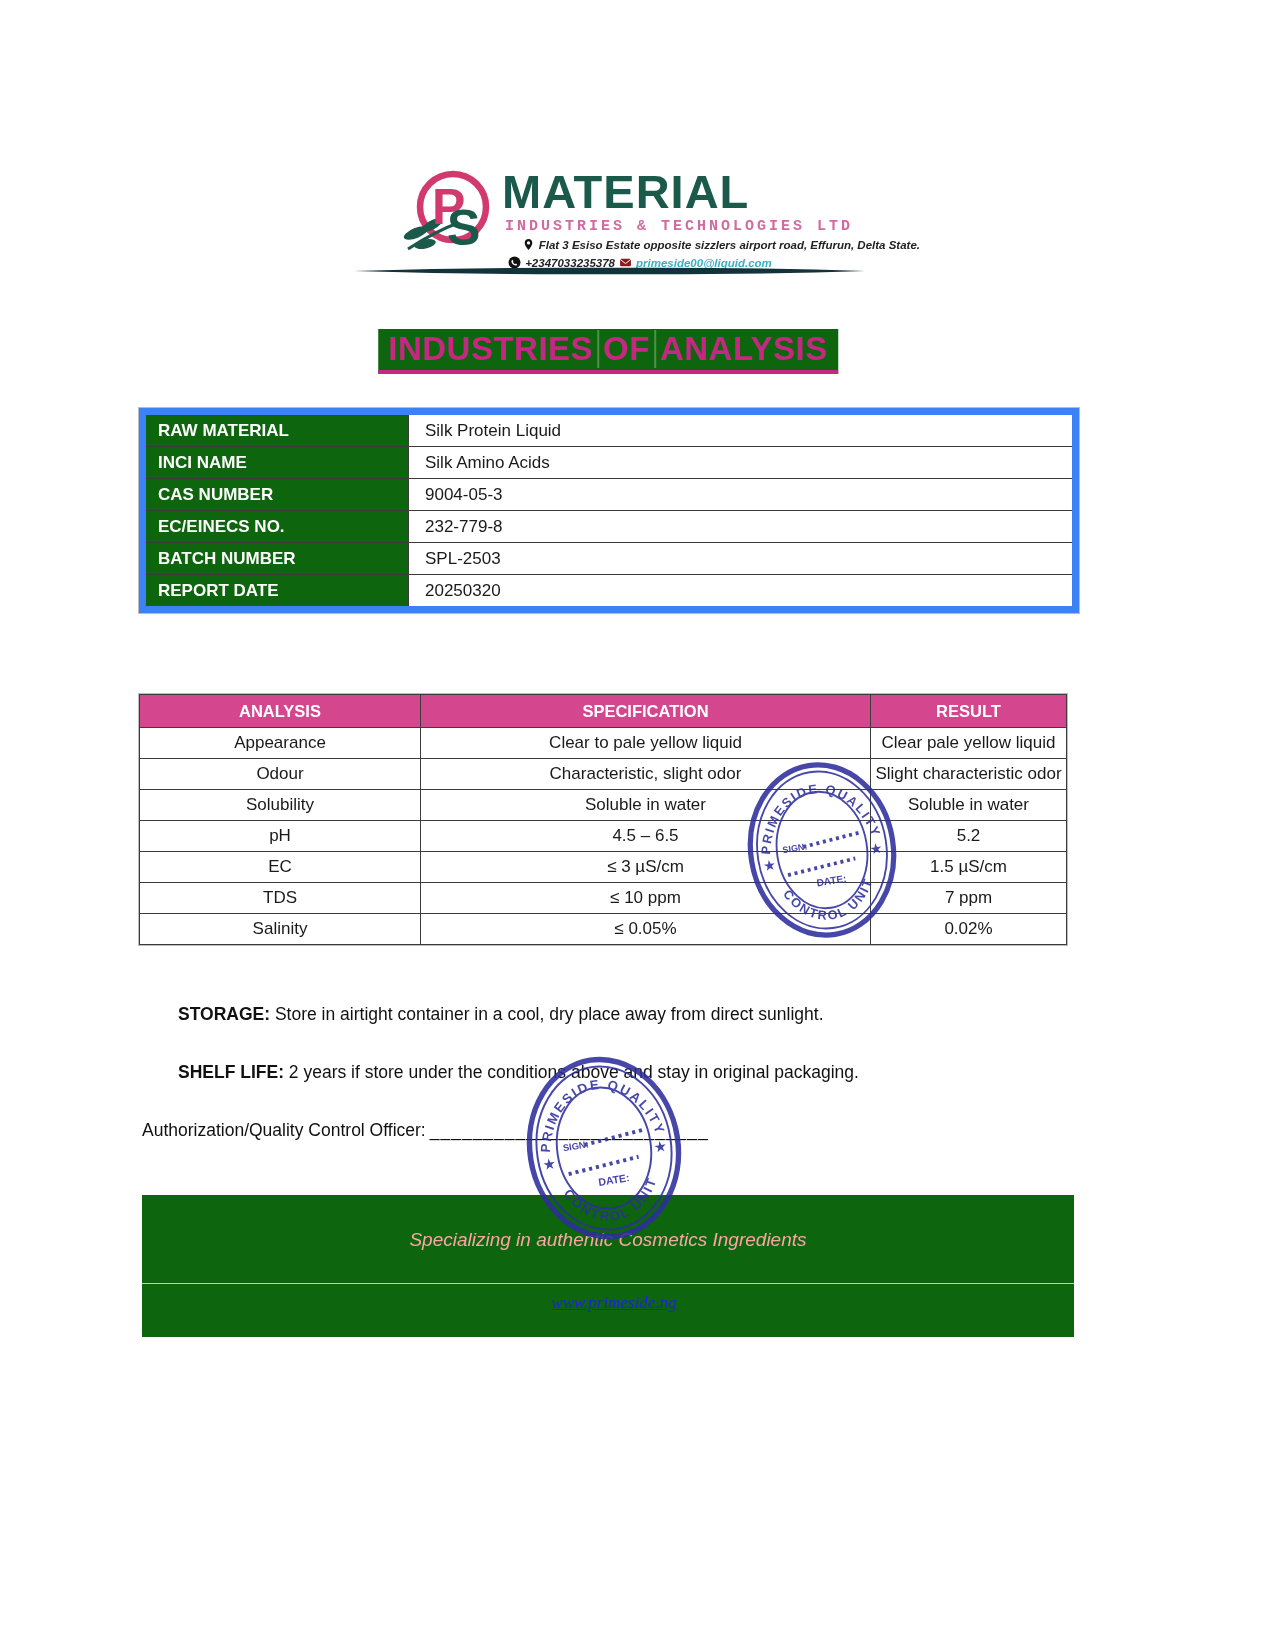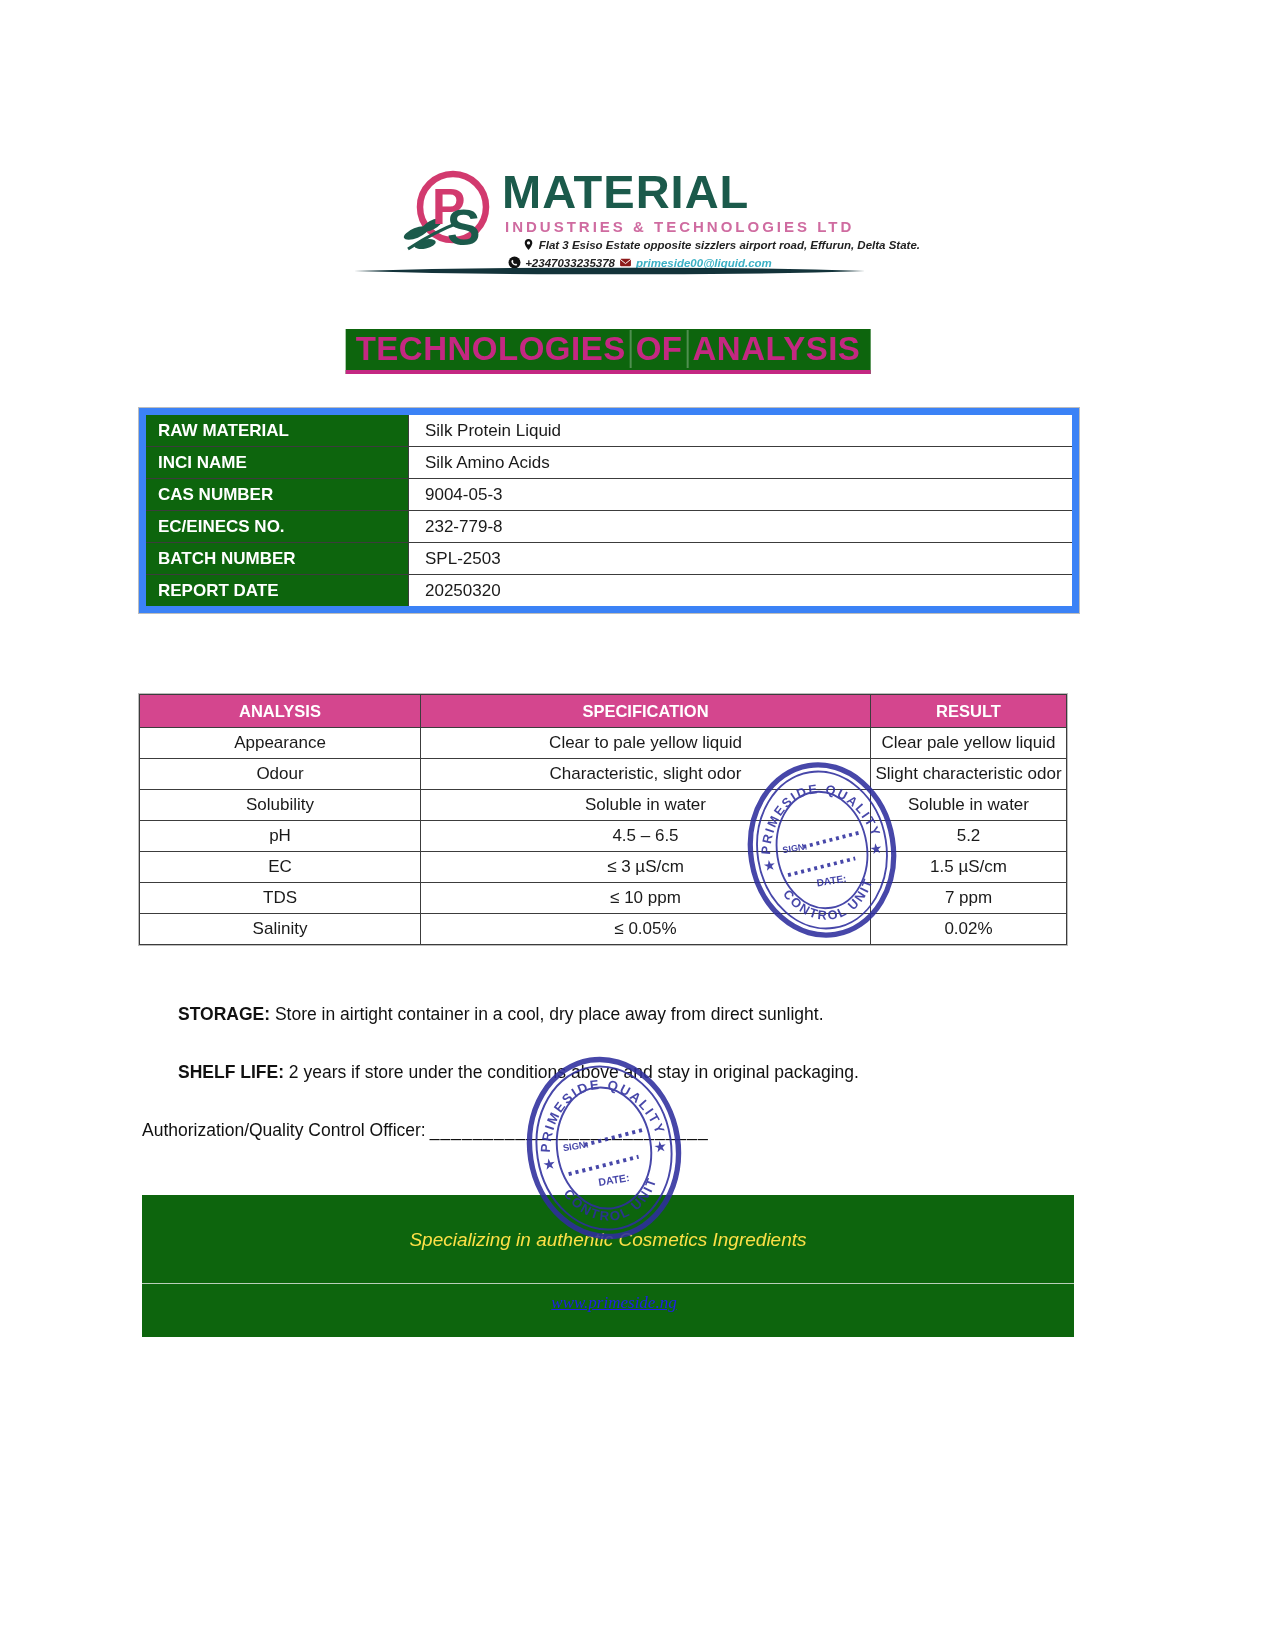--- a/index.html
+++ b/index.html
@@ -5,21 +5,21 @@
   html,body{margin:0;padding:0;background:#ffffff;}
   .page{position:relative;width:1275px;height:1650px;background:#fff;overflow:hidden;
         font-family:"Liberation Sans",sans-serif;color:#1a1a1a;}
 
   
   .letterhead{position:absolute;left:0;top:150px;width:1275px;height:130px;}
   .logo-mark{position:absolute;left:396px;top:14px;width:100px;height:102px;}
   .brand-name{position:absolute;left:502px;top:18px;font-size:47px;font-weight:800;
               letter-spacing:1px;color:#1b5a4b;line-height:1;}
   .brand-sub{position:absolute;left:505px;top:68px;font-size:15px;font-weight:700;
-             letter-spacing:3px;color:#cf6ba0;}
+             letter-spacing:3px;color:#cf6ba0;font-family:Liberation Mono, monospace;}
   .addr-row{position:absolute;left:360px;top:88px;width:560px;display:flex;align-items:center;
             justify-content:flex-end;gap:4px;font-size:11.5px;font-weight:700;font-style:italic;color:#222;}
   .contact-row{position:absolute;left:360px;top:106px;width:560px;display:flex;align-items:center;
                justify-content:center;gap:4px;font-size:11.5px;font-weight:700;font-style:italic;color:#222;}
   .contact-row .email{color:#3ab0c4;font-weight:600;}
   .icon-sm{width:13px;height:13px;display:inline-block;}
   .hdr-swoosh{position:absolute;left:352px;top:116px;width:515px;height:10px;}
 
   
   .doc-title{position:absolute;left:608px;top:329px;transform:translateX(-50%);
@@ -52,21 +52,21 @@
   .an-hcell.c3{border-right:none;}
 
   
   .note{position:absolute;left:142px;font-size:17.5px;color:#111;}
   .note b{font-weight:700;margin-left:36px;}
   #note-storage{top:1004px;} #note-shelf{top:1062px;} #note-auth{top:1120px;}
   .sig-line{letter-spacing:1px;margin-left:4px;}
 
   
   .footer{position:absolute;left:142px;top:1195px;width:932px;height:142px;background:#0d650d;}
-  .footer .tagline{margin-top:34px;text-align:center;color:#fde047;font-size:19px;
+  .footer .tagline{margin-top:34px;text-align:center;color:#fca5a5;font-size:19px;
                    font-style:italic;font-weight:500;}
   .footer .fdivider{margin:32px 0 0 0;border:none;border-top:1px solid #b9cfb9;height:0;}
   .footer .site{display:block;margin-top:9px;text-align:center;
                 font-family:"Liberation Serif",serif;font-style:italic;font-size:17px;
                 color:#1f1fe8;text-decoration:underline;margin-left:12px;}
 
   
   .stamp{position:absolute;opacity:.88;z-index:5;}
   #stamp1{left:747px;top:758px;width:150px;height:184px;transform:rotate(-9deg);}
   #stamp2{left:526px;top:1052px;width:156px;height:192px;transform:rotate(-9deg);}
@@ -118,21 +118,21 @@
       </svg>
       <span class="email">primeside00@liquid.com</span>
     </div>
 
     <svg class="hdr-swoosh" viewBox="0 0 515 10" preserveAspectRatio="none">
       <path d="M2 5 Q130 1 257 1.8 Q400 1 513 5 Q400 9 257 8.2 Q130 9 2 5 Z" fill="#13333a"></path>
     </svg>
   </div>
 
   <div class="doc-title">
-    <span>TECHNOLOGIES</span><span>OF</span><span>ANALYSIS</span>
+    <span>INDUSTRIES</span><span>OF</span><span>ANALYSIS</span>
   </div>
 
   <div class="info-table">
     <div class="info-row">
       <div class="info-label">RAW MATERIAL</div>
       <div class="info-value">Silk Protein Liquid</div>
     </div>
     <div class="info-row">
       <div class="info-label">INCI NAME</div>
       <div class="info-value">Silk Amino Acids</div>

